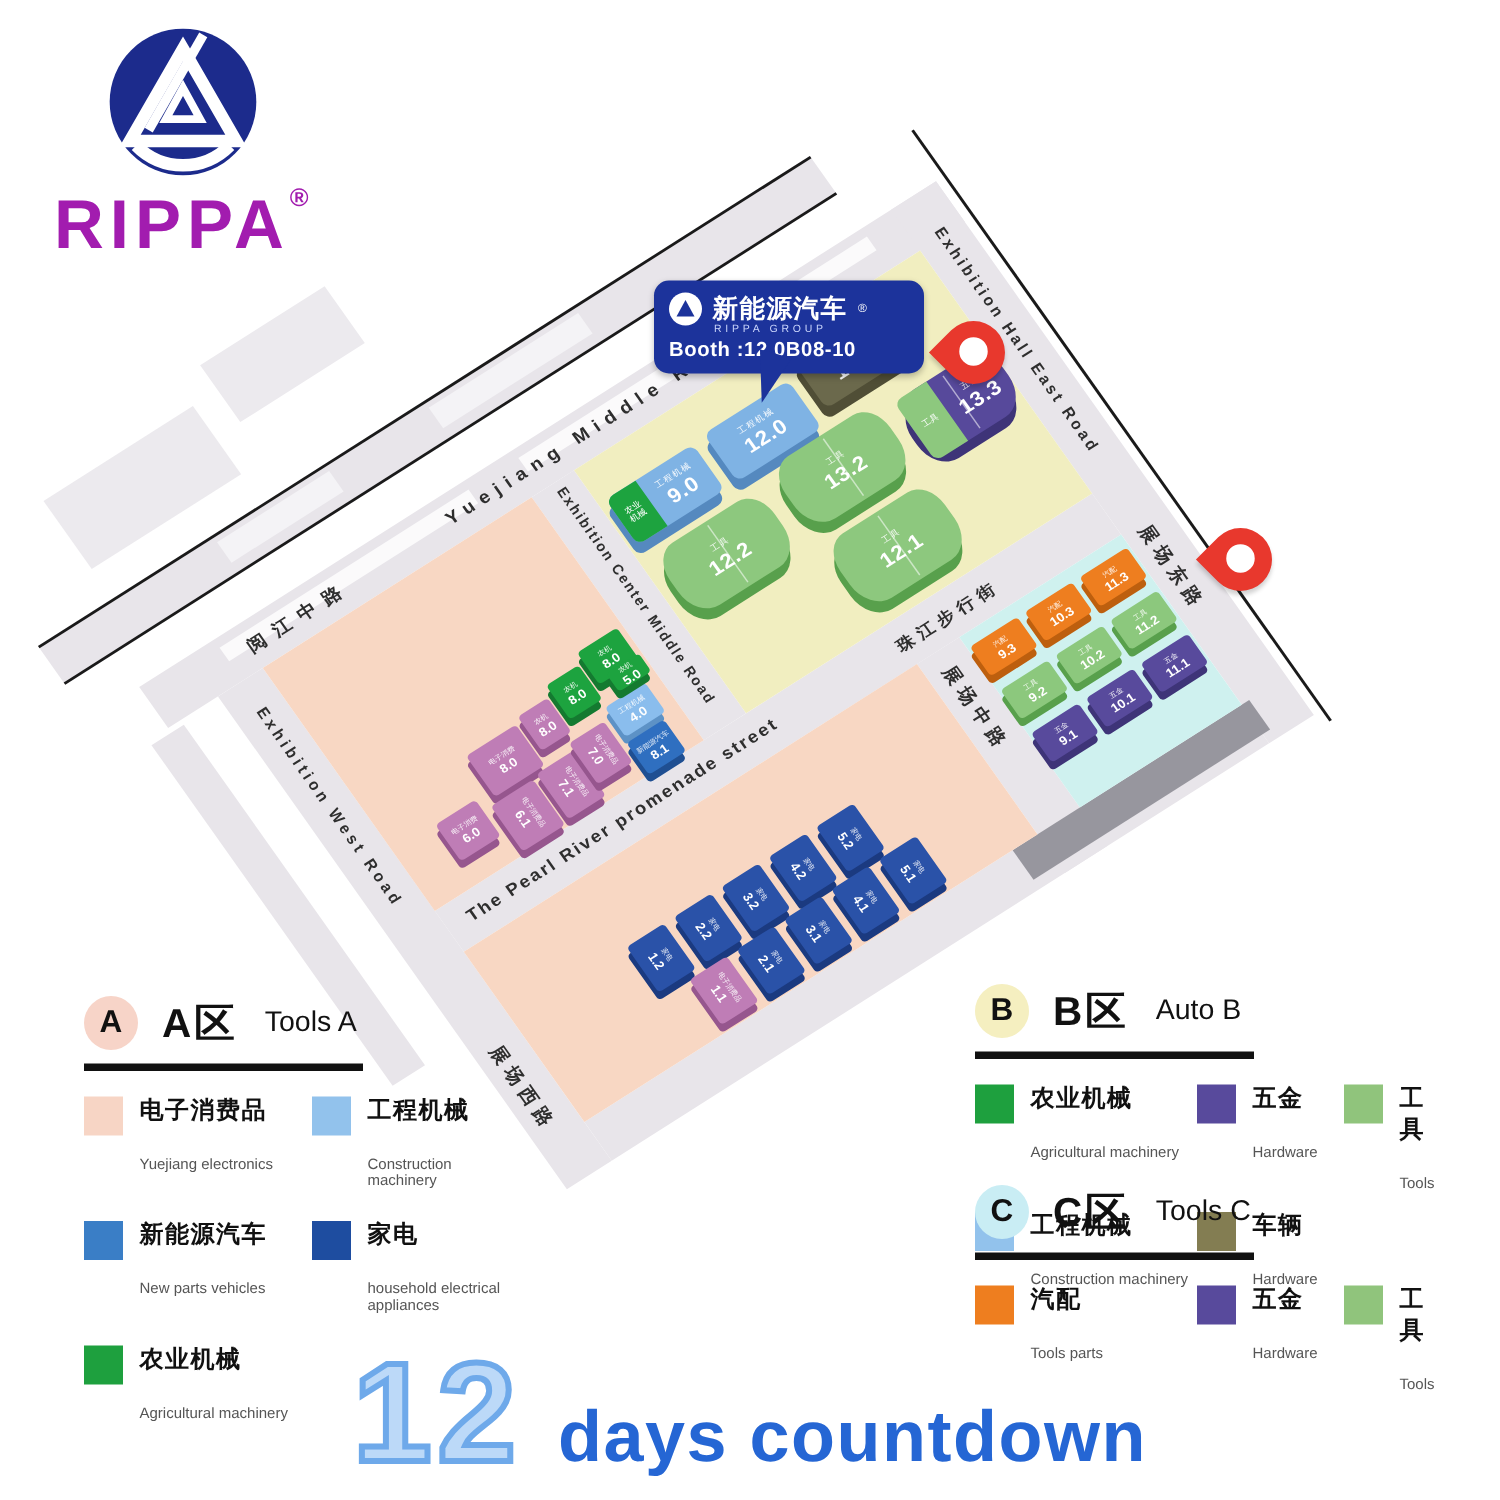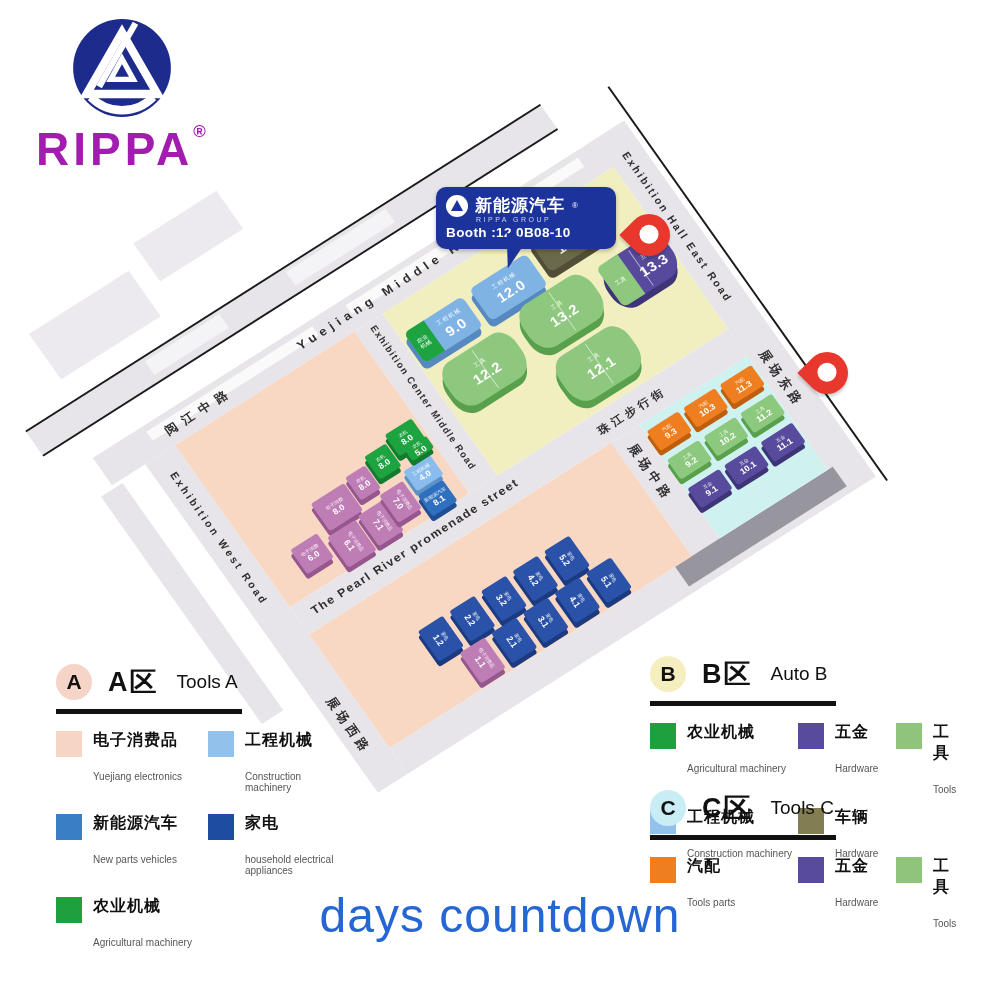--- a/index.html
+++ b/index.html
@@ -63,21 +63,21 @@
   .lg-grid{display:grid;margin-top:16px;}
   .g2{grid-template-columns:152px 1fr;row-gap:20px;}
   .g3{grid-template-columns:148px 98px 1fr;row-gap:12px;}
   .lg-item{display:flex;gap:11px;align-items:flex-start;}
   .sw{width:26px;height:26px;flex:none;margin-top:1px;}
   .lg-item .cn{font-size:16px;font-weight:800;color:#111;letter-spacing:1px;}
   .lg-item .en{font-size:10px;color:#555;margin-top:20px;}
   
   #countdown{position:absolute;left:0;right:0;top:888px;display:flex;justify-content:center;align-items:baseline;gap:24px;z-index:50;}
   #cd-num{font-size:94px;font-weight:800;color:#bcd9f8;-webkit-text-stroke:4px #6ea9ea;letter-spacing:4px;}
-  #cd-text{font-size:48px;font-weight:400;color:#2566d4;letter-spacing:1px;}
+  #cd-text{font-size:48px;font-weight:700;color:#2566d4;letter-spacing:1px;}
 </style>
 </head>
 <body>
 
 <div id="logo">
   <svg viewBox="0 0 100 100" width="104" height="104">
     <circle cx="50" cy="50" r="47" fill="#1c2b8c"></circle>
     <path d="M50 16 L84 75 L16 75 Z" fill="none" stroke="#fff" stroke-width="8"></path>
     <path d="M50 41 L61 61 L39 61 Z" fill="none" stroke="#fff" stroke-width="5"></path>
     <line x1="63" y1="7" x2="28" y2="68" stroke="#fff" stroke-width="6"></line>
@@ -491,14 +491,15 @@
         <span class="sw" style="background: rgb(144, 196, 124);"></span>
         <div>
           <div class="cn">工具</div>
           <div class="en">Tools</div>
         </div>
       </div>
     </div>
 </div>
 
 <div id="countdown">
+  <span id="cd-num">12</span>
   <span id="cd-text">days countdown</span>
 </div>
 
 </body></html>

